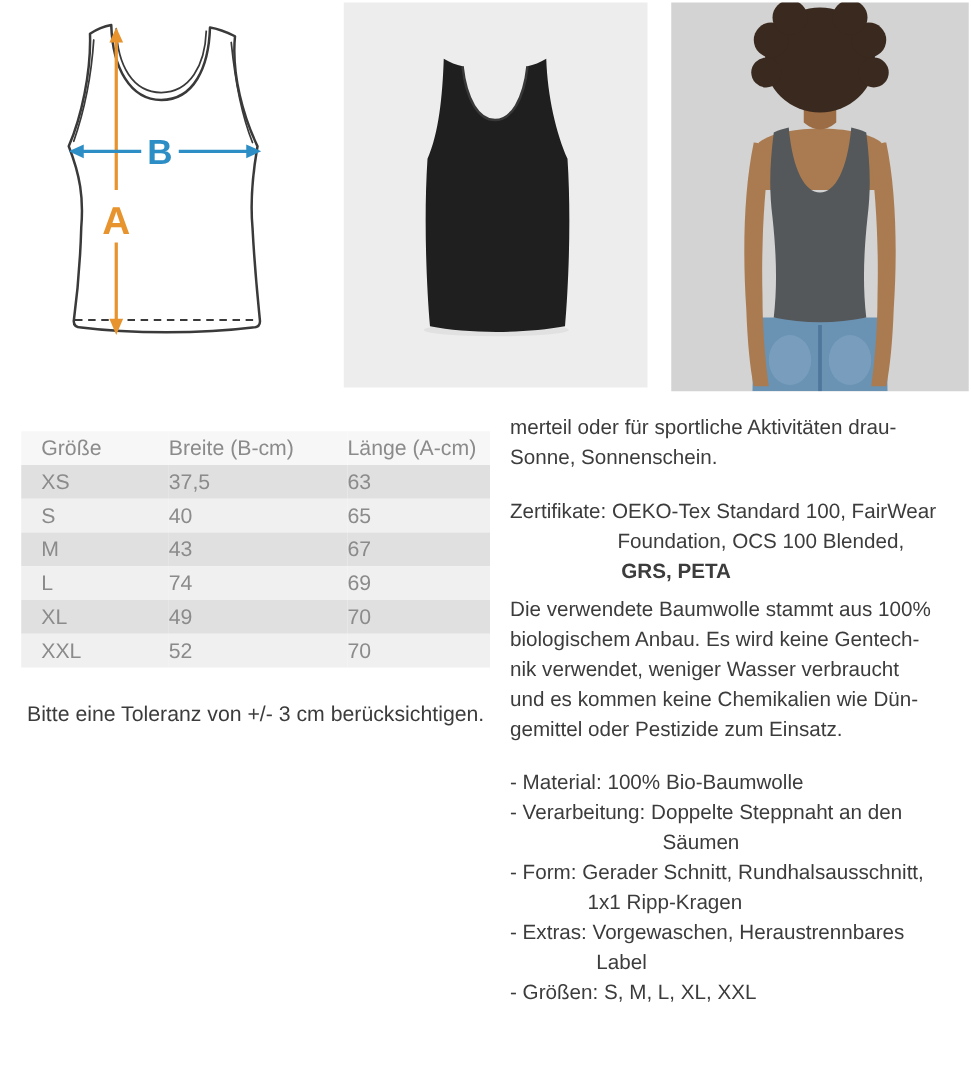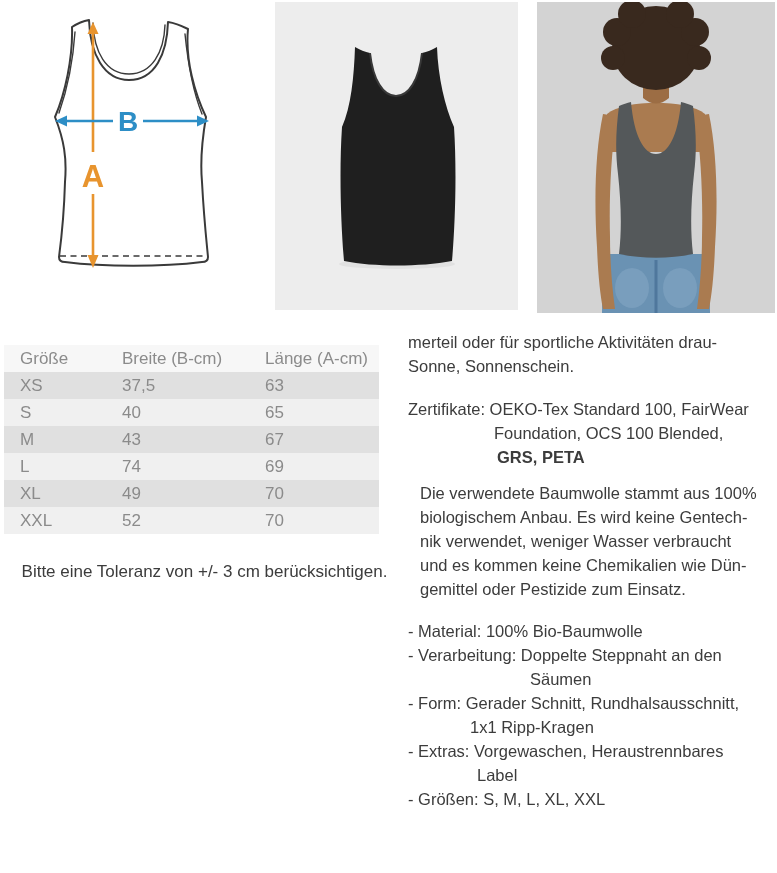--- a/index.html
+++ b/index.html
@@ -33,21 +33,21 @@
   .m-shirt{fill:var(--model-shirt,#54585a);}
   .m-jeans{fill:var(--jeans,#6a92b3);}
   .m-jeans-seam{stroke:#4f779c;stroke-width:3;}
   .m-jeans-wash{fill:#85a8c4;opacity:.55;}
   .m-feature{stroke:#2e1f16;stroke-width:2;stroke-linecap:round;fill:none;}
   .m-eye{fill:#2e1f16;}
   .m-mouth{stroke:#7c4f33;stroke-width:2.4;stroke-linecap:round;}
 
   
   .size-table{
-    position:absolute;left:4px;top:345px;width:375px;
+    position:absolute;left:17px;top:345px;width:375px;
     border-collapse:collapse;table-layout:fixed;
     font-size:17px;color:var(--table-text,#8b8b8b);
   }
   .size-table col.c1{width:118px;}
   .size-table col.c2{width:143px;}
   .size-table col.c3{width:114px;}
   .size-table th,.size-table td{
     height:27px;padding:0;text-align:left;vertical-align:middle;
     font-weight:400;white-space:nowrap;
   }
@@ -62,21 +62,21 @@
   }
 
   
   .description{
     position:absolute;left:408px;top:330px;width:369px;
     font-size:16.5px;line-height:24px;color:var(--body-text,#3c3c3c);
   }
   .description .line{white-space:nowrap;}
   .para-1{margin:0 0 19px 0;}
   .para-2{margin:0 0 7px 0;}
-  .para-3{margin:12px;}
+  .para-3{margin:0;}
   .spec-list{margin-top:18px;}
   .ind-86{padding-left:86px;}
   .ind-89{padding-left:89px;font-weight:bold;}
   .ind-122{padding-left:122px;}
   .ind-62{padding-left:62px;}
   .ind-69{padding-left:69px;}
 </style>
 </head>
 <body>
 

